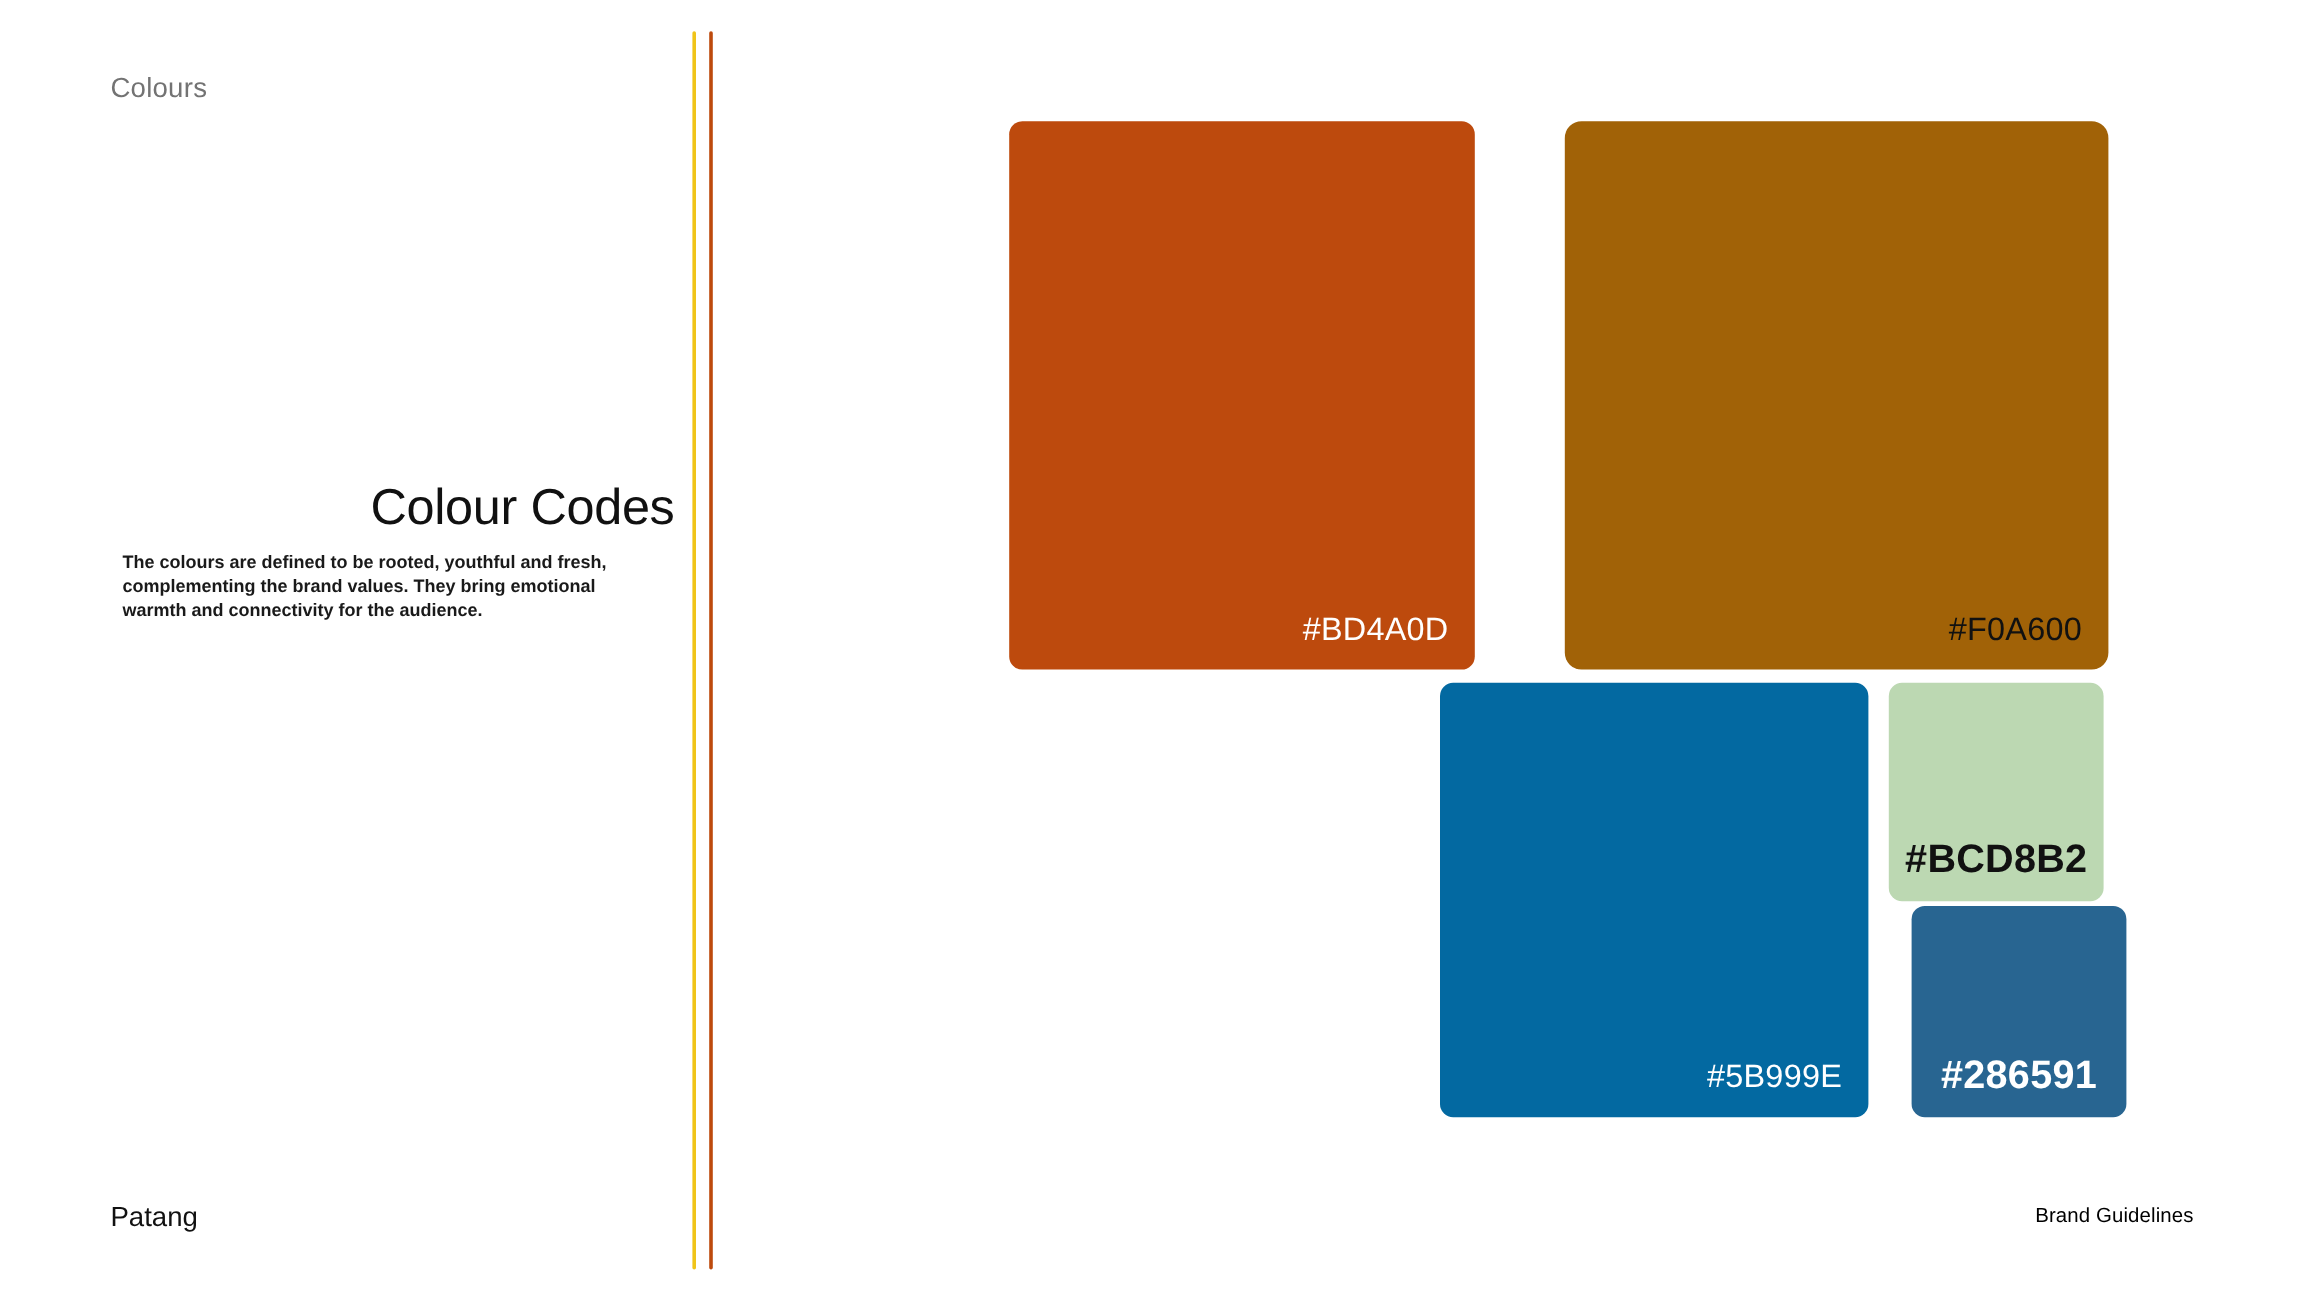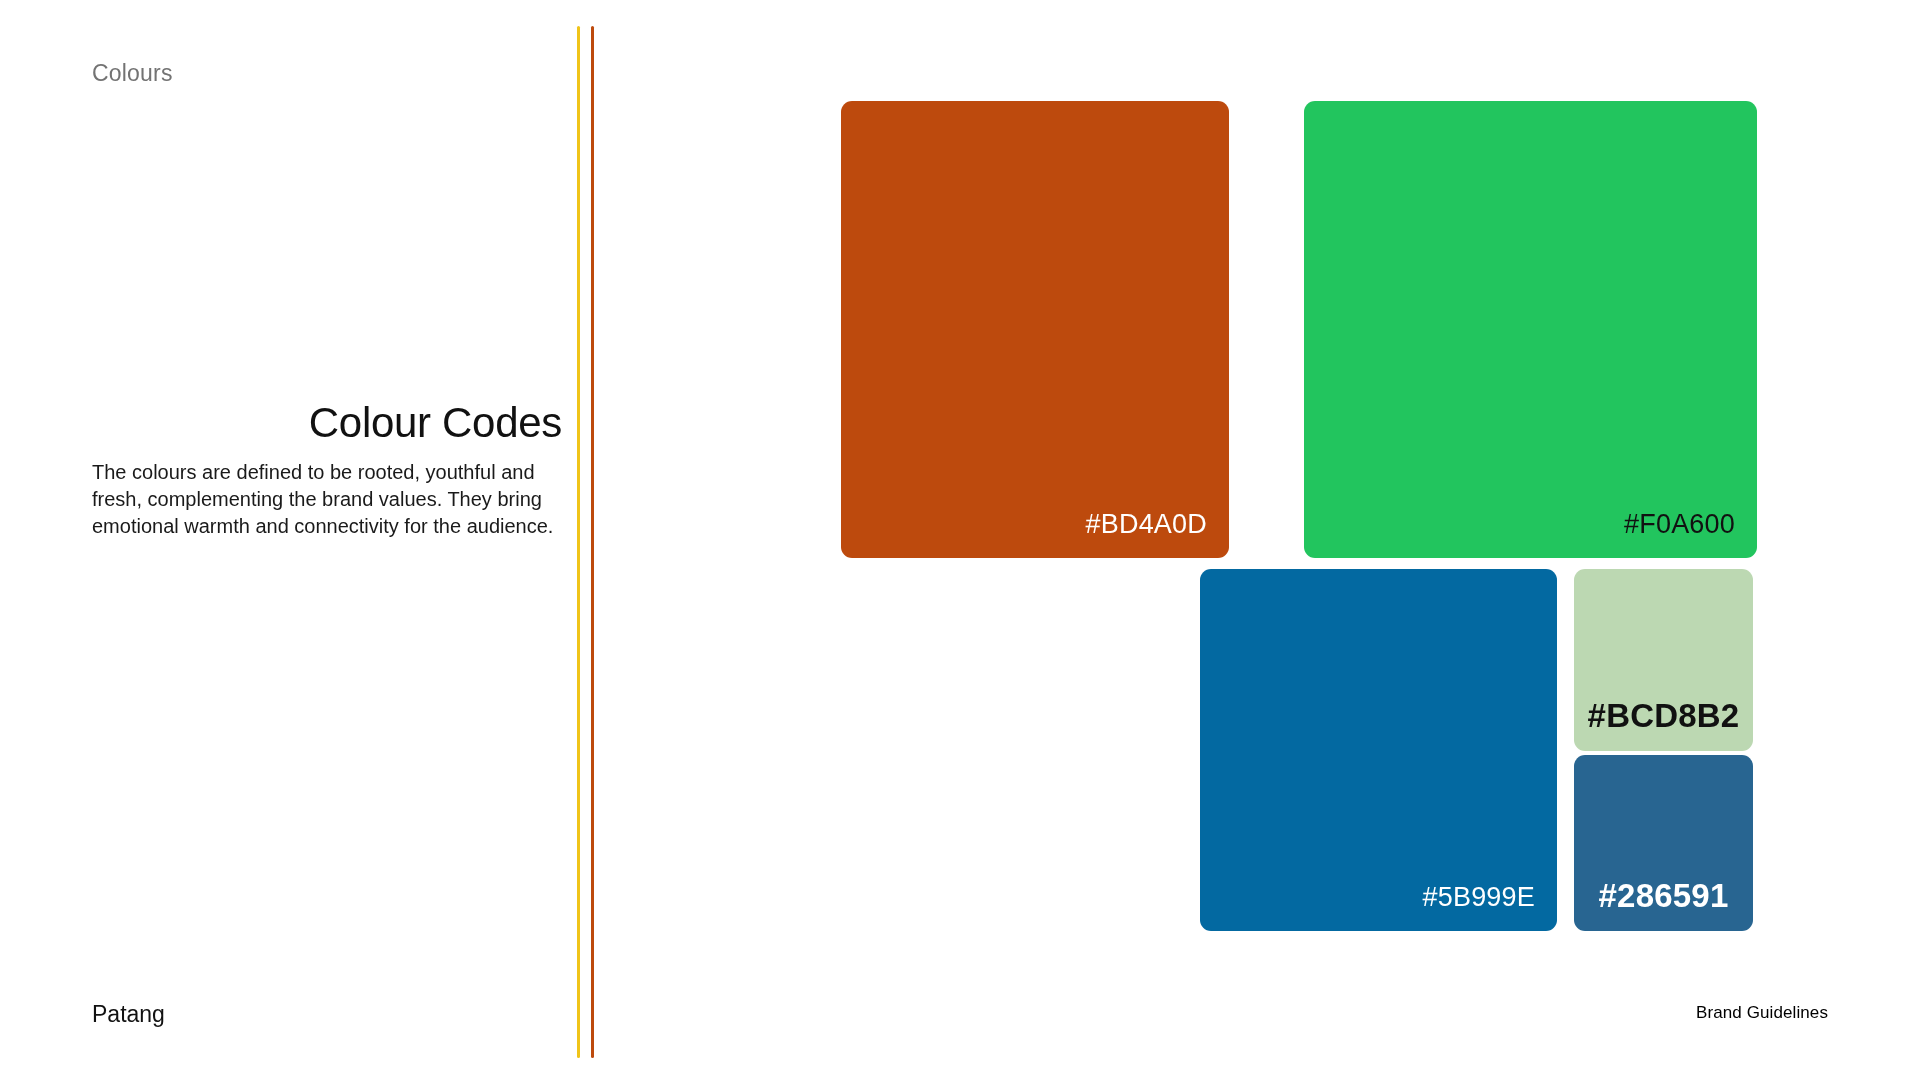--- a/index.html
+++ b/index.html
@@ -44,25 +44,25 @@
     font-size: 42px;
     font-weight: 400;
     letter-spacing: -0.3px;
     color: #111111;
     margin: 0 0 14px 0;
     line-height: 1.08;
     text-align: right;
   }
 
   .body-para {
-    font-size: 20px;
+    font-size: 15px;
     line-height: 1.33;
     color: #1a1a1a;
-    margin: 0;
-    font-weight: 400;
+    margin: 10px;
+    font-weight: 700;
   }
   .body-para + .body-para {
     margin-top: 27px;
   }
 
   .footer-left {
     position: absolute;
     left: 92px;
     bottom: 52px;
     font-size: 23px;
@@ -154,32 +154,32 @@
   <div class="footer-left">Patang</div>
 
   <div class="footer-right">Brand Guidelines</div>
 
   <div class="swatches">
 
     <div class="swatch sw-rust label-light" style="background: rgb(189, 74, 13);">
       <span class="hex">#BD4A0D</span>
     </div>
 
-    <div class="swatch sw-amber label-dark" style="background: #22c55e;">
+    <div class="swatch sw-amber label-dark" style="background: #a16207; border-radius: 14px;">
       <span class="hex">#F0A600</span>
     </div>
 
 
     <div class="swatch sw-teal label-light" style="background: #0369a1;">
       <span class="hex">#5B999E</span>
     </div>
 
     <div class="swatch sw-green label-dark" style="background: rgb(188, 216, 178);">
       <span class="hex">#BCD8B2</span>
     </div>
 
-    <div class="swatch sw-blue label-light" style="background: rgb(40, 101, 145);">
+    <div class="swatch sw-blue label-light" style="background: rgb(40, 101, 145); margin-left: 19px;">
       <span class="hex">#286591</span>
     </div>
 
   </div>
 
 </div>
 
 </body></html>

